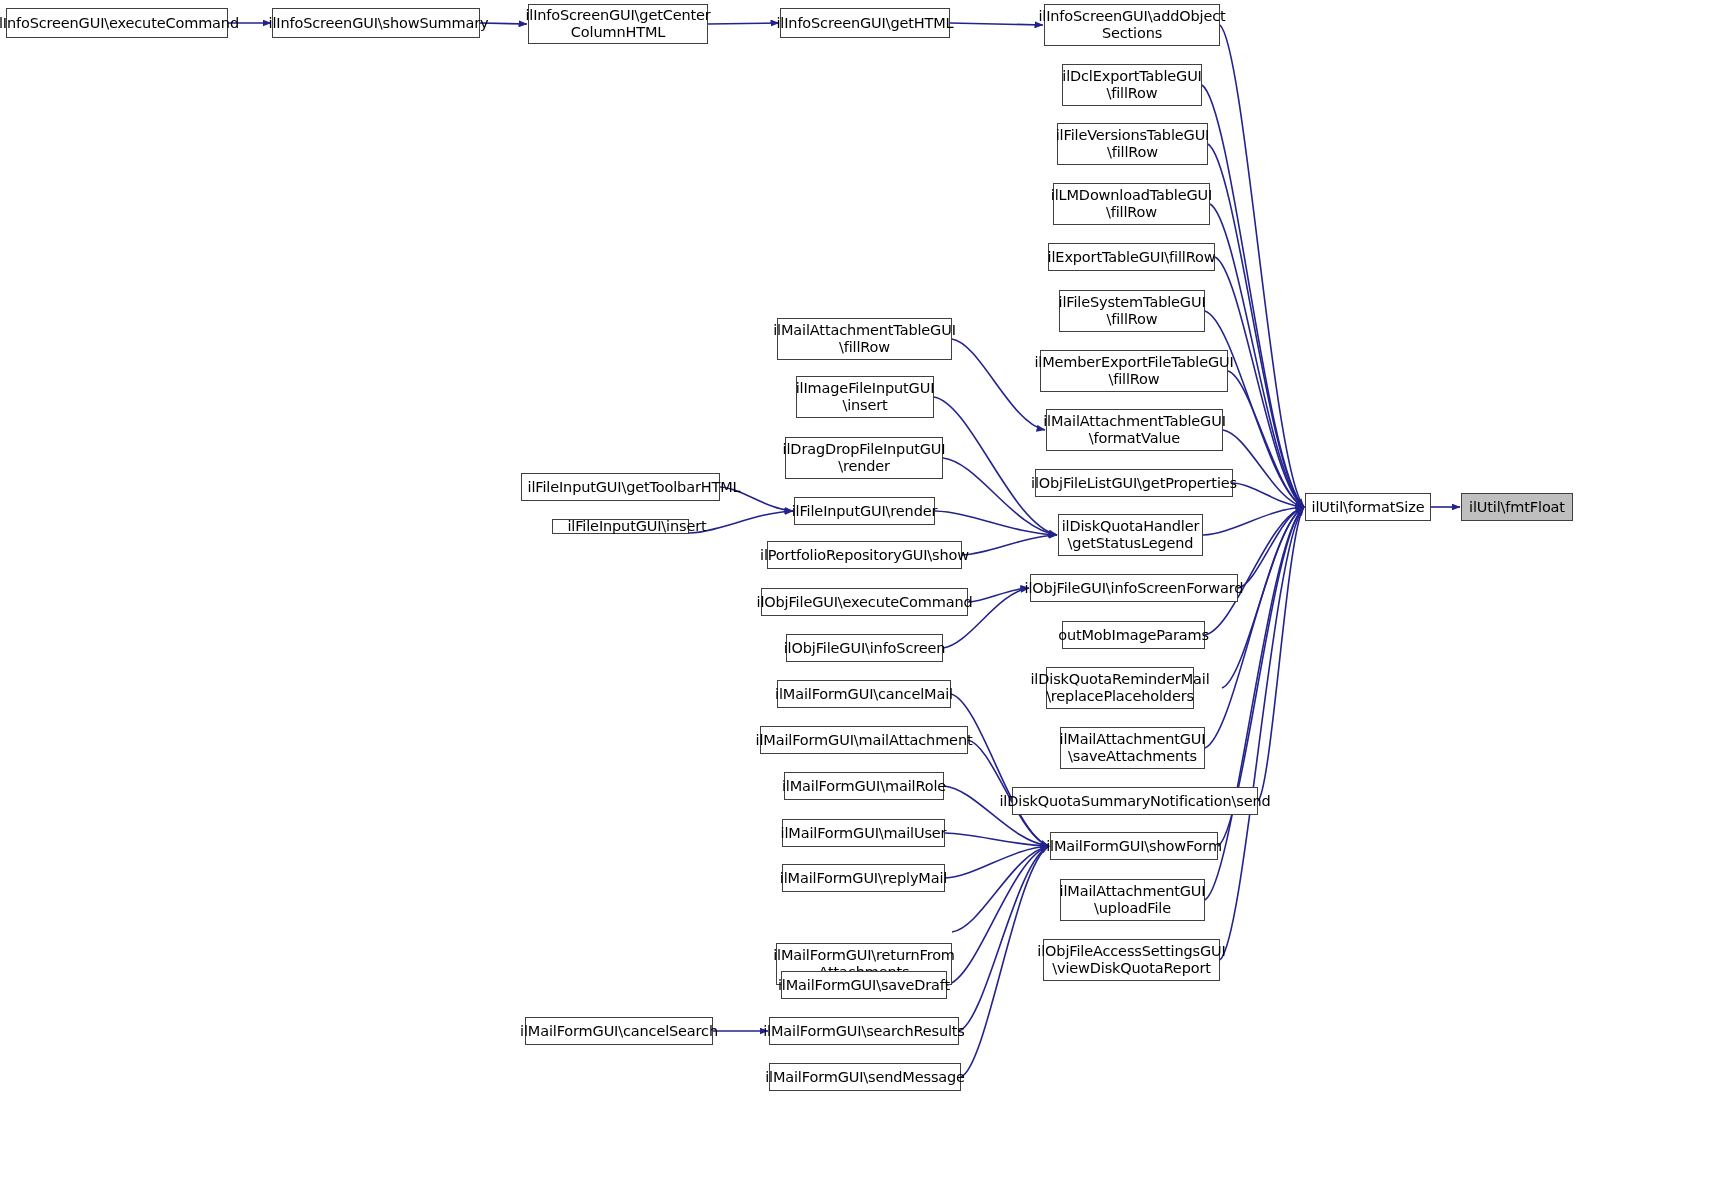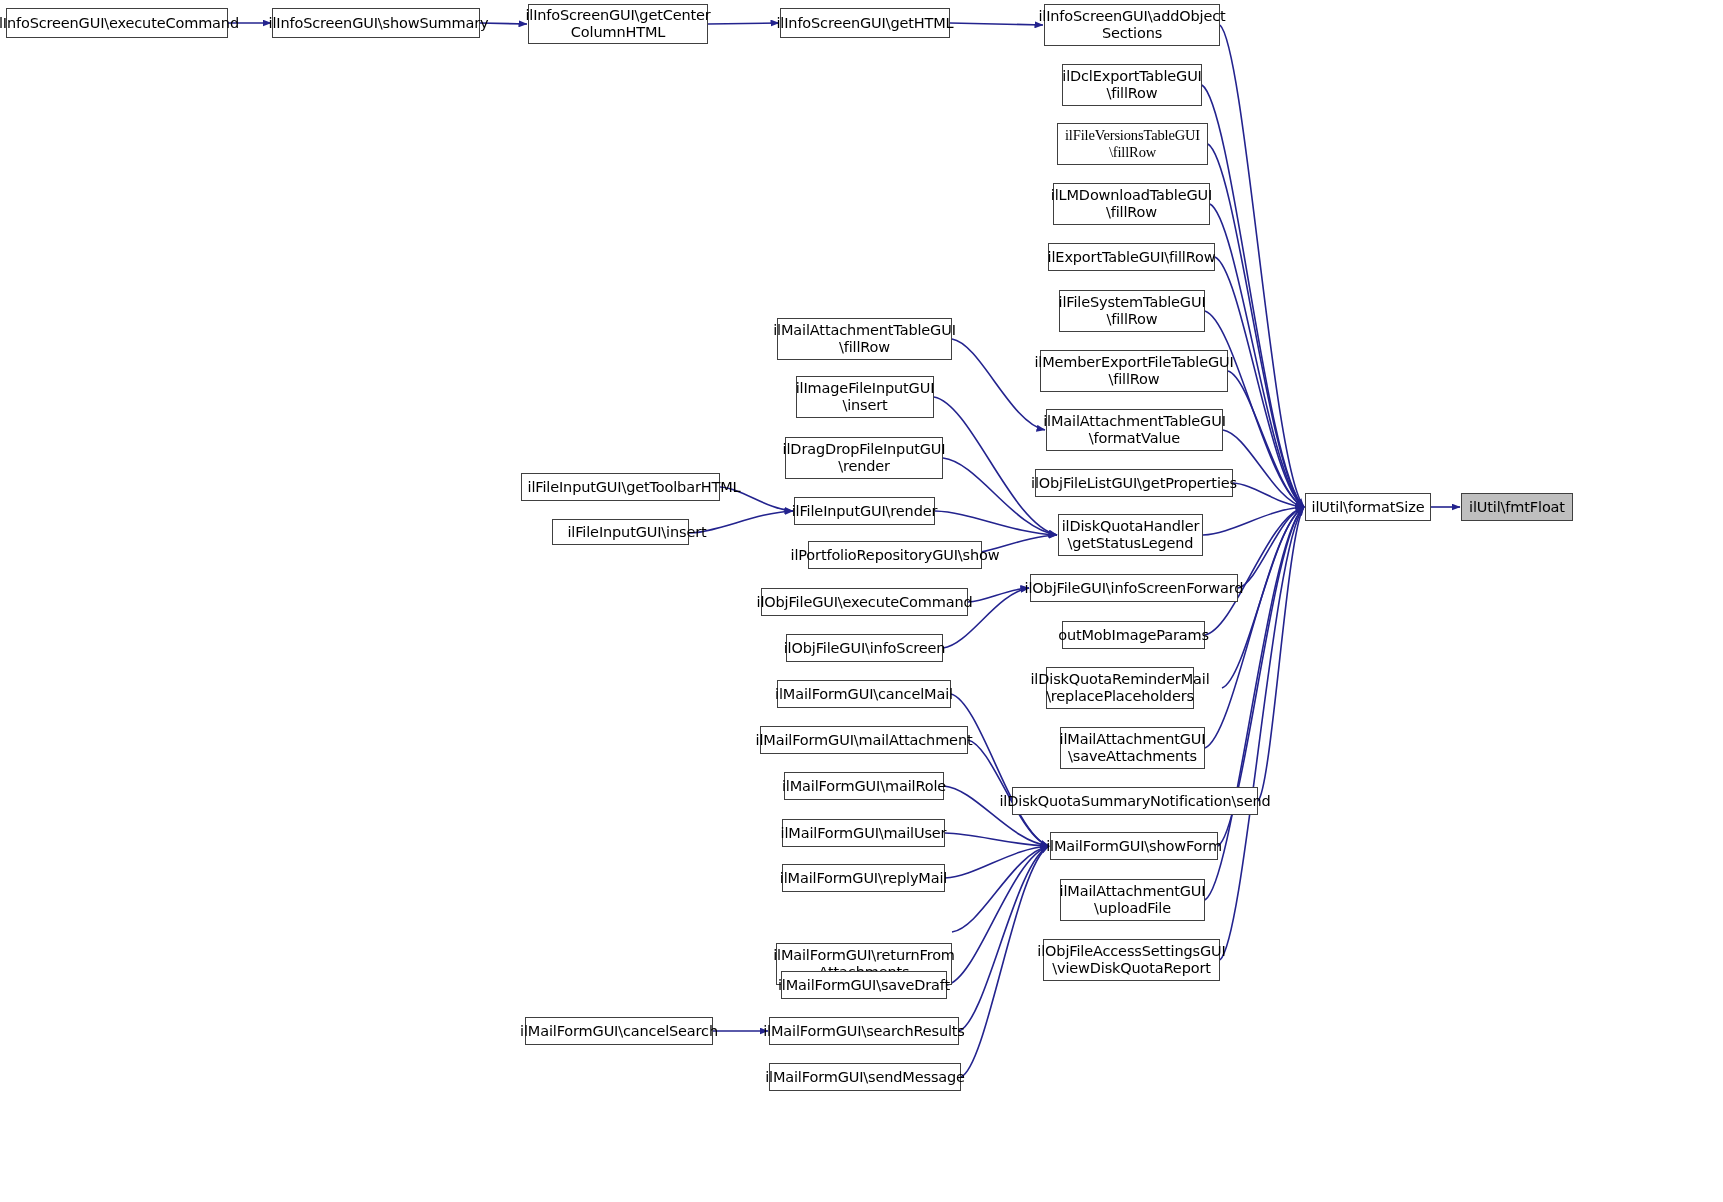--- a/index.html
+++ b/index.html
@@ -104,21 +104,21 @@
   <div id="nodes">
       <div class="node" style="left: 6px; top: 8px; width: 222px; height: 30px;">ilInfoScreenGUI\executeCommand</div>
       <div class="node" style="left: 272px; top: 8px; width: 208px; height: 30px; padding-left: 8px;">ilInfoScreenGUI\showSummary</div>
       <div class="node" style="left: 528px; top: 4px; width: 180px; height: 40px;">ilInfoScreenGUI\getCenter
 ColumnHTML</div>
       <div class="node" style="left: 780px; top: 8px; width: 170px; height: 30px;">ilInfoScreenGUI\getHTML</div>
       <div class="node" style="left: 1044px; top: 4px; width: 176px; height: 42px;">ilInfoScreenGUI\addObject
 Sections</div>
       <div class="node" style="left: 1062px; top: 64px; width: 140px; height: 42px;">ilDclExportTableGUI
 \fillRow</div>
-      <div class="node" style="left: 1057px; top: 123px; width: 151px; height: 42px; font-family: Liberation Serif, serif;">ilFileVersionsTableGUI
+      <div class="node" style="left: 1057px; top: 123px; width: 151px; height: 42px;">ilFileVersionsTableGUI
 \fillRow</div>
       <div class="node" style="left: 1053px; top: 183px; width: 157px; height: 42px;">ilLMDownloadTableGUI
 \fillRow</div>
       <div class="node" style="left: 1048px; top: 243px; width: 167px; height: 28px;">ilExportTableGUI\fillRow</div>
       <div class="node" style="left: 1059px; top: 290px; width: 146px; height: 42px;">ilFileSystemTableGUI
 \fillRow</div>
       <div class="node" style="left: 1040px; top: 350px; width: 188px; height: 42px;">ilMemberExportFileTableGUI
 \fillRow</div>
       <div class="node" style="left: 1046px; top: 409px; width: 177px; height: 42px;">ilMailAttachmentTableGUI
 \formatValue</div>
@@ -137,32 +137,32 @@
 \uploadFile</div>
       <div class="node" style="left: 1043px; top: 939px; width: 177px; height: 42px;">ilObjFileAccessSettingsGUI
 \viewDiskQuotaReport</div>
       <div class="node" style="left: 777px; top: 318px; width: 175px; height: 42px;">ilMailAttachmentTableGUI
 \fillRow</div>
       <div class="node" style="left: 796px; top: 376px; width: 138px; height: 42px;">ilImageFileInputGUI
 \insert</div>
       <div class="node" style="left: 785px; top: 437px; width: 158px; height: 42px;">ilDragDropFileInputGUI
 \render</div>
       <div class="node" style="left: 794px; top: 497px; width: 141px; height: 28px;">ilFileInputGUI\render</div>
-      <div class="node" style="left: 767px; top: 541px; width: 174px; height: 28px; margin-left: 41px;">ilPortfolioRepositoryGUI\show</div>
+      <div class="node" style="left: 767px; top: 541px; width: 195px; height: 28px;">ilPortfolioRepositoryGUI\show</div>
       <div class="node" style="left: 761px; top: 588px; width: 207px; height: 28px;">ilObjFileGUI\executeCommand</div>
       <div class="node" style="left: 786px; top: 634px; width: 157px; height: 28px;">ilObjFileGUI\infoScreen</div>
       <div class="node" style="left: 777px; top: 680px; width: 174px; height: 28px;">ilMailFormGUI\cancelMail</div>
       <div class="node" style="left: 760px; top: 726px; width: 208px; height: 28px;">ilMailFormGUI\mailAttachment</div>
       <div class="node" style="left: 784px; top: 772px; width: 160px; height: 28px;">ilMailFormGUI\mailRole</div>
       <div class="node" style="left: 782px; top: 819px; width: 163px; height: 28px;">ilMailFormGUI\mailUser</div>
       <div class="node" style="left: 782px; top: 864px; width: 163px; height: 28px;">ilMailFormGUI\replyMail</div>
       <div class="node" style="left: 776px; top: 911px; width: 176px; height: 42px; margin-top: 32px;">ilMailFormGUI\returnFrom
 Attachments</div>
       <div class="node" style="left: 781px; top: 971px; width: 166px; height: 28px;">ilMailFormGUI\saveDraft</div>
       <div class="node" style="left: 769px; top: 1017px; width: 190px; height: 28px;">ilMailFormGUI\searchResults</div>
       <div class="node" style="left: 769px; top: 1063px; width: 192px; height: 28px;">ilMailFormGUI\sendMessage</div>
       <div class="node" style="left: 521px; top: 473px; width: 199px; height: 28px; padding-left: 30px;">ilFileInputGUI\getToolbarHTML</div>
-      <div class="node" style="left: 552px; top: 519px; width: 137px; height: 26px; padding-left: 36px;">ilFileInputGUI\insert</div>
+      <div class="node" style="left: 552px; top: 519px; width: 137px; height: 15px; padding-left: 36px;">ilFileInputGUI\insert</div>
       <div class="node" style="left: 525px; top: 1017px; width: 188px; height: 28px;">ilMailFormGUI\cancelSearch</div>
       <div class="node" style="left: 1305px; top: 493px; width: 126px; height: 28px;">ilUtil\formatSize</div>
       <div class="node highlight" style="left: 1461px; top: 493px; width: 112px; height: 28px;">ilUtil\fmtFloat</div>
     </div>
 </div>
 
 </body></html>

